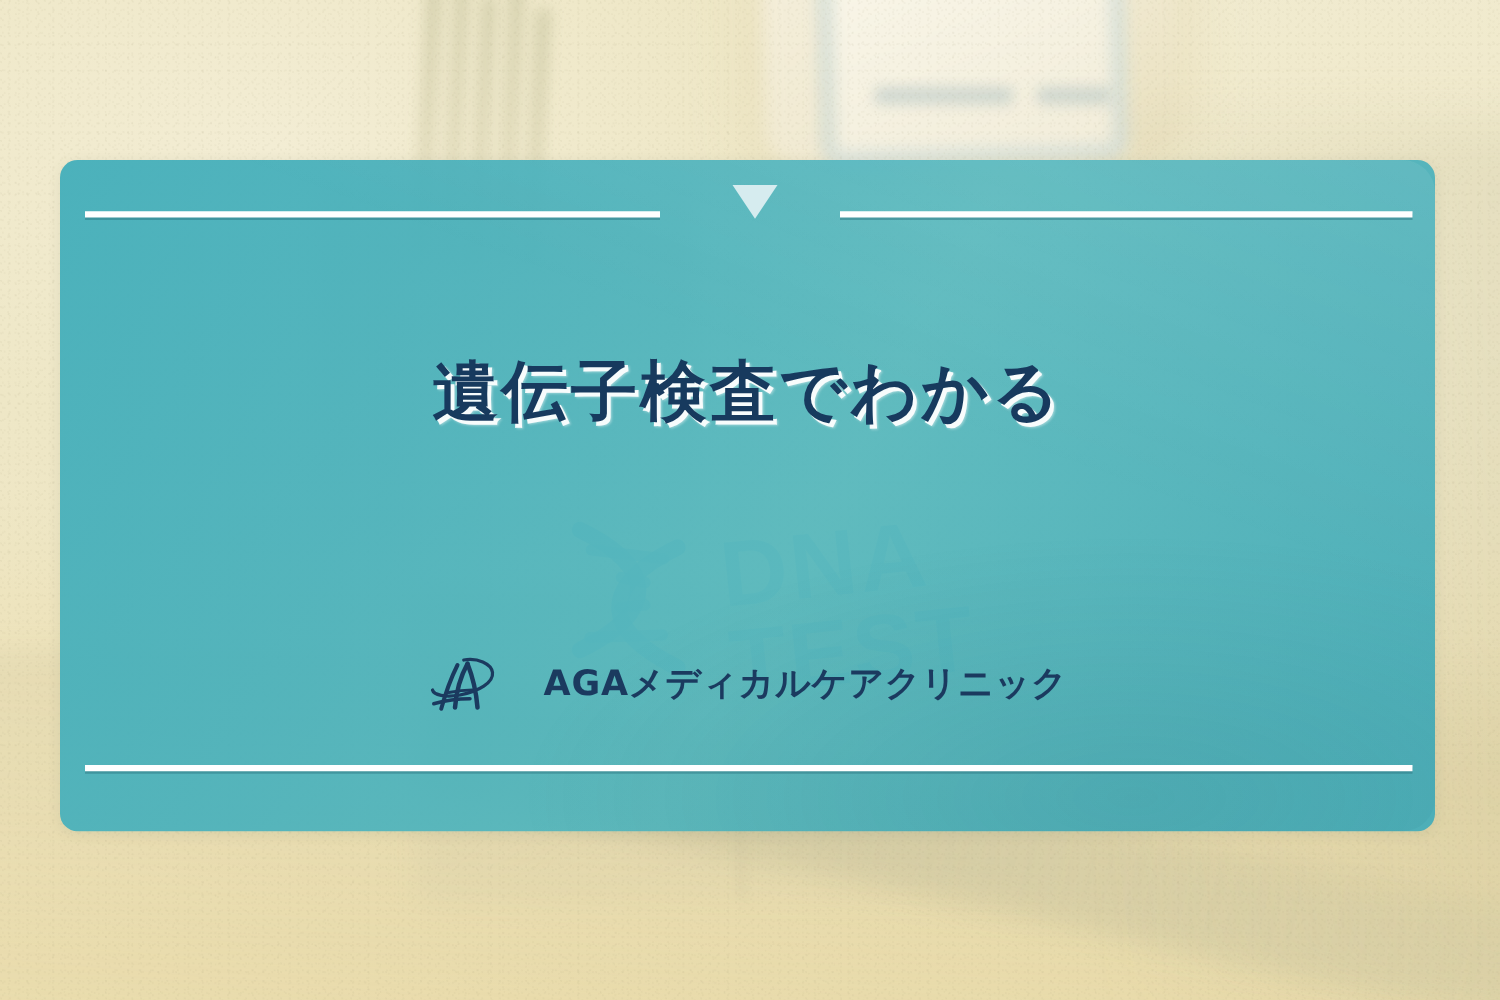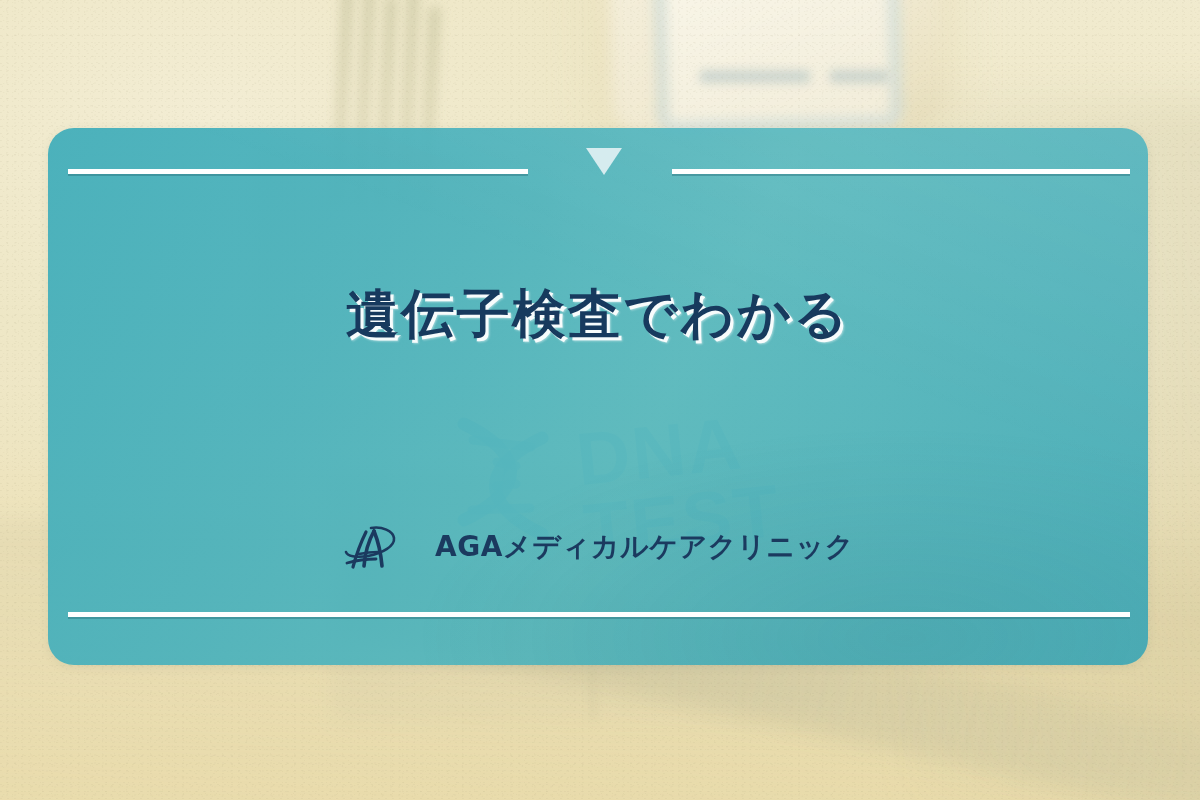--- a/index.html
+++ b/index.html
@@ -160,21 +160,21 @@
     line-height:.96;
     transform:rotate(-6deg);
     white-space:pre-line;
   }
 
   
   .card {
     position:absolute;
     left:48px; top:128px;
     width:1100px; height:537px;
-    border-radius:26px;
+    border-radius:14px;
     background:
       linear-gradient(118deg, rgba(63,173,186,.93) 0%, rgba(69,176,188,.90) 30%, rgba(76,181,190,.88) 55%, rgba(67,172,185,.93) 100%);
     box-shadow:0 2px 10px rgba(90,110,90,.10);
     text-decoration:underline;
   }
   .card-sheen {
     position:absolute; inset:0;
     border-radius:26px;
     background:
       linear-gradient(200deg, rgba(255,255,255,.07) 0%, rgba(255,255,255,0) 38%),

